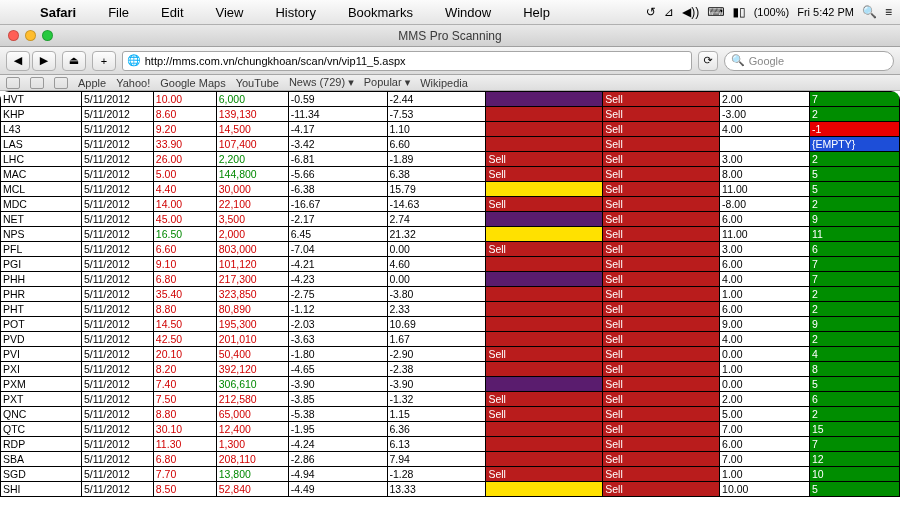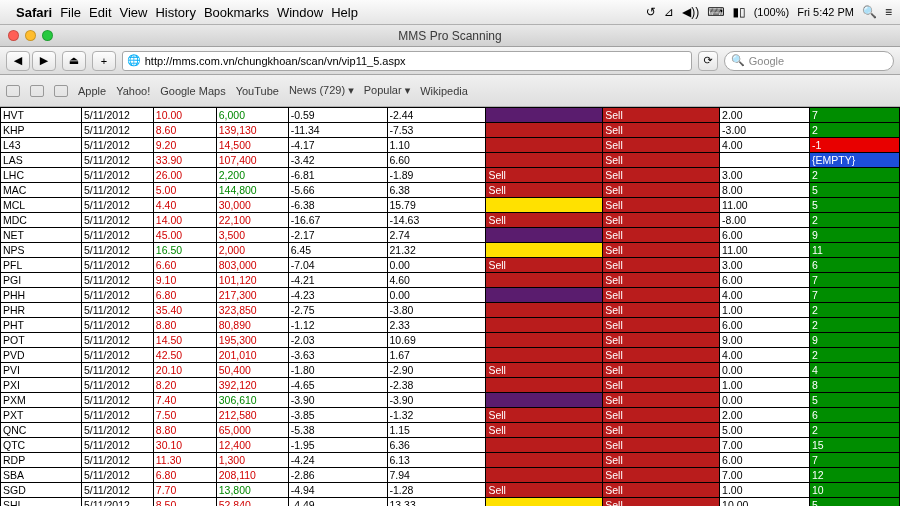--- a/index.html
+++ b/index.html
@@ -1,40 +1,40 @@
 <!DOCTYPE html>
 <html><head>
   <meta charset="utf-8">
   <style>
     * { margin: 0; padding: 0; box-sizing: border-box; font-family: "Lucida Grande", Arial, sans-serif; }
     body { width: 900px; height: 506px; overflow: hidden; background: #fff; }
 
-    .menubar { height: 22px; background: linear-gradient(#fbfbfb,#e5e5e5); border-bottom: 1px solid #b0b0b0; display: flex; align-items: center; font-size: 13px; padding: 12px 8px; gap: 8px; }
+    .menubar { height: 22px; background: linear-gradient(#fbfbfb,#e5e5e5); border-bottom: 1px solid #b0b0b0; display: flex; align-items: center; font-size: 13px; padding: 12px 8px; gap: 32px; }
     .menubar .apple { font-size: 14px; }
     .menubar .app { font-weight: bold; }
     .menubar .right { margin-left: auto; display: flex; align-items: center; gap: 8px; font-size: 11px; }
     .menubar .icon { font-size: 12px; }
 
     .window-title { height: 22px; background: linear-gradient(#e9e9e9,#d1d1d1); border-bottom: 1px solid #a0a0a0; display: flex; align-items: center; position: relative; font-size: 12px; }
     .traffic { position: absolute; left: 8px; display: flex; gap: 6px; }
     .dot { width: 11px; height: 11px; border-radius: 50%; border: 0.5px solid rgba(0,0,0,0.2); }
     .dot.r { background: #ff5f56; } .dot.y { background: #ffbd2e; } .dot.g { background: #27c93f; }
     .window-title .title { margin: 0 auto; color: #3a3a3a; }
 
     .toolbar { height: 28px; background: linear-gradient(#f5f5f5,#dcdcdc); border-bottom: 1px solid #a6a6a6; display: flex; align-items: center; padding: 0 6px; gap: 6px; font-size: 11px; }
     .btn-group { display: flex; gap: 2px; }
     .tb-btn { width: 24px; height: 20px; background: linear-gradient(#fdfdfd,#e6e6e6); border: 1px solid #b0b0b0; border-radius: 4px; display: flex; align-items: center; justify-content: center; font-size: 11px; }
     .url { flex: 1; height: 20px; background: #fff; border: 1px solid #a6a6a6; border-radius: 3px; display: flex; align-items: center; padding: 0 4px; gap: 4px; font-size: 11px; }
     .reload { width: 20px; height: 20px; border: 1px solid #b0b0b0; border-radius: 4px; background: linear-gradient(#fdfdfd,#e6e6e6); display: flex; align-items: center; justify-content: center; }
     .search { width: 170px; height: 20px; background: #fff; border: 1px solid #a6a6a6; border-radius: 10px; display: flex; align-items: center; padding: 0 6px; gap: 4px; font-size: 11px; color: #888; }
 
-    .bookmarks { height: 32px; background: linear-gradient(#f0f0f0,#dedede); border-bottom: 1px solid #b0b0b0; display: flex; align-items: center; padding: 0 6px; gap: 10px; font-size: 11px; color: #3a3a3a; }
+    .bookmarks { height: 16px; background: linear-gradient(#f0f0f0,#dedede); border-bottom: 1px solid #b0b0b0; display: flex; align-items: center; padding: 0 6px; gap: 10px; font-size: 11px; color: #3a3a3a; }
     .bookmarks .bk-icon { width: 14px; height: 12px; border: 1px solid #999; border-radius: 2px; display: inline-block; }
 
-    .content { height: calc(506px - 22px - 22px - 28px - 20px); overflow: hidden; }
+    .content { height: calc(506px - 22px - 22px - 28px - 20px); overflow: hidden; border-radius: 9px; }
     table { width: 100%; border-collapse: collapse; table-layout: fixed; }
     td { border: 1px solid #000; height: 14px; font-size: 10.5px; line-height: 14px; padding: 0 2px; overflow: hidden; white-space: nowrap; color: #000; }
     td.num-r { color: #d00000; }
     td.num-g { color: #008800; }
     td.bg-red { background: #b91c1c; color: #fff; }
     td.bg-redw { background: #e80000; color: #fff; }
     td.bg-yellow { background: #ffe100; }
     td.bg-purple { background: #5a1c6e; }
     td.bg-green { background: #008d00; color: #fff; }
     td.bg-gray { background: #1d4ed8; color: #fff; }

